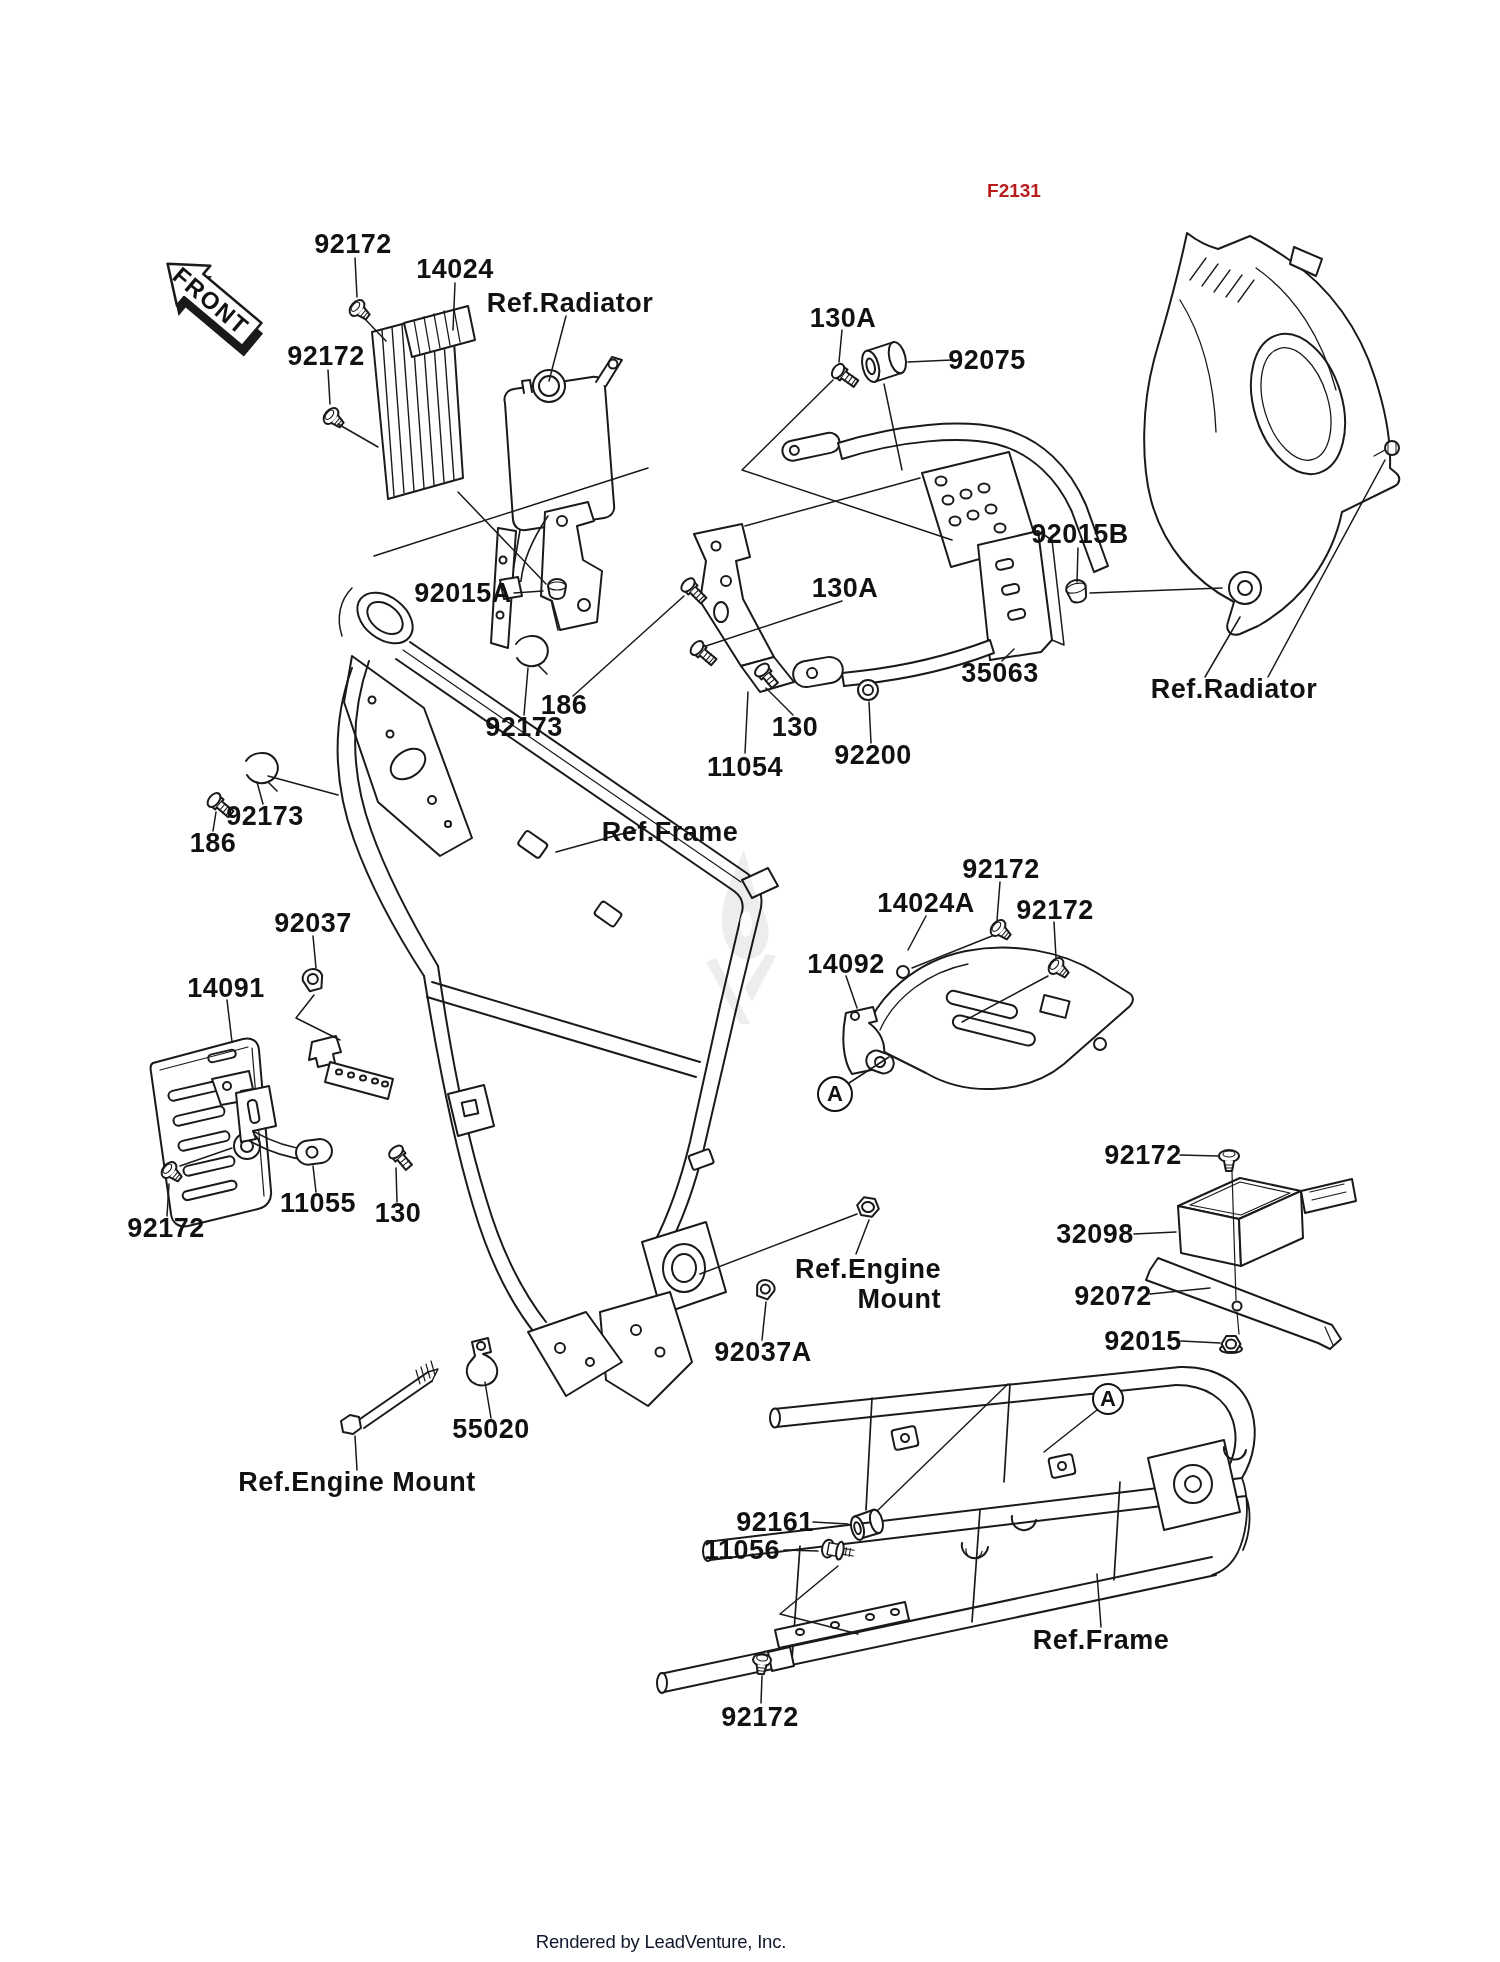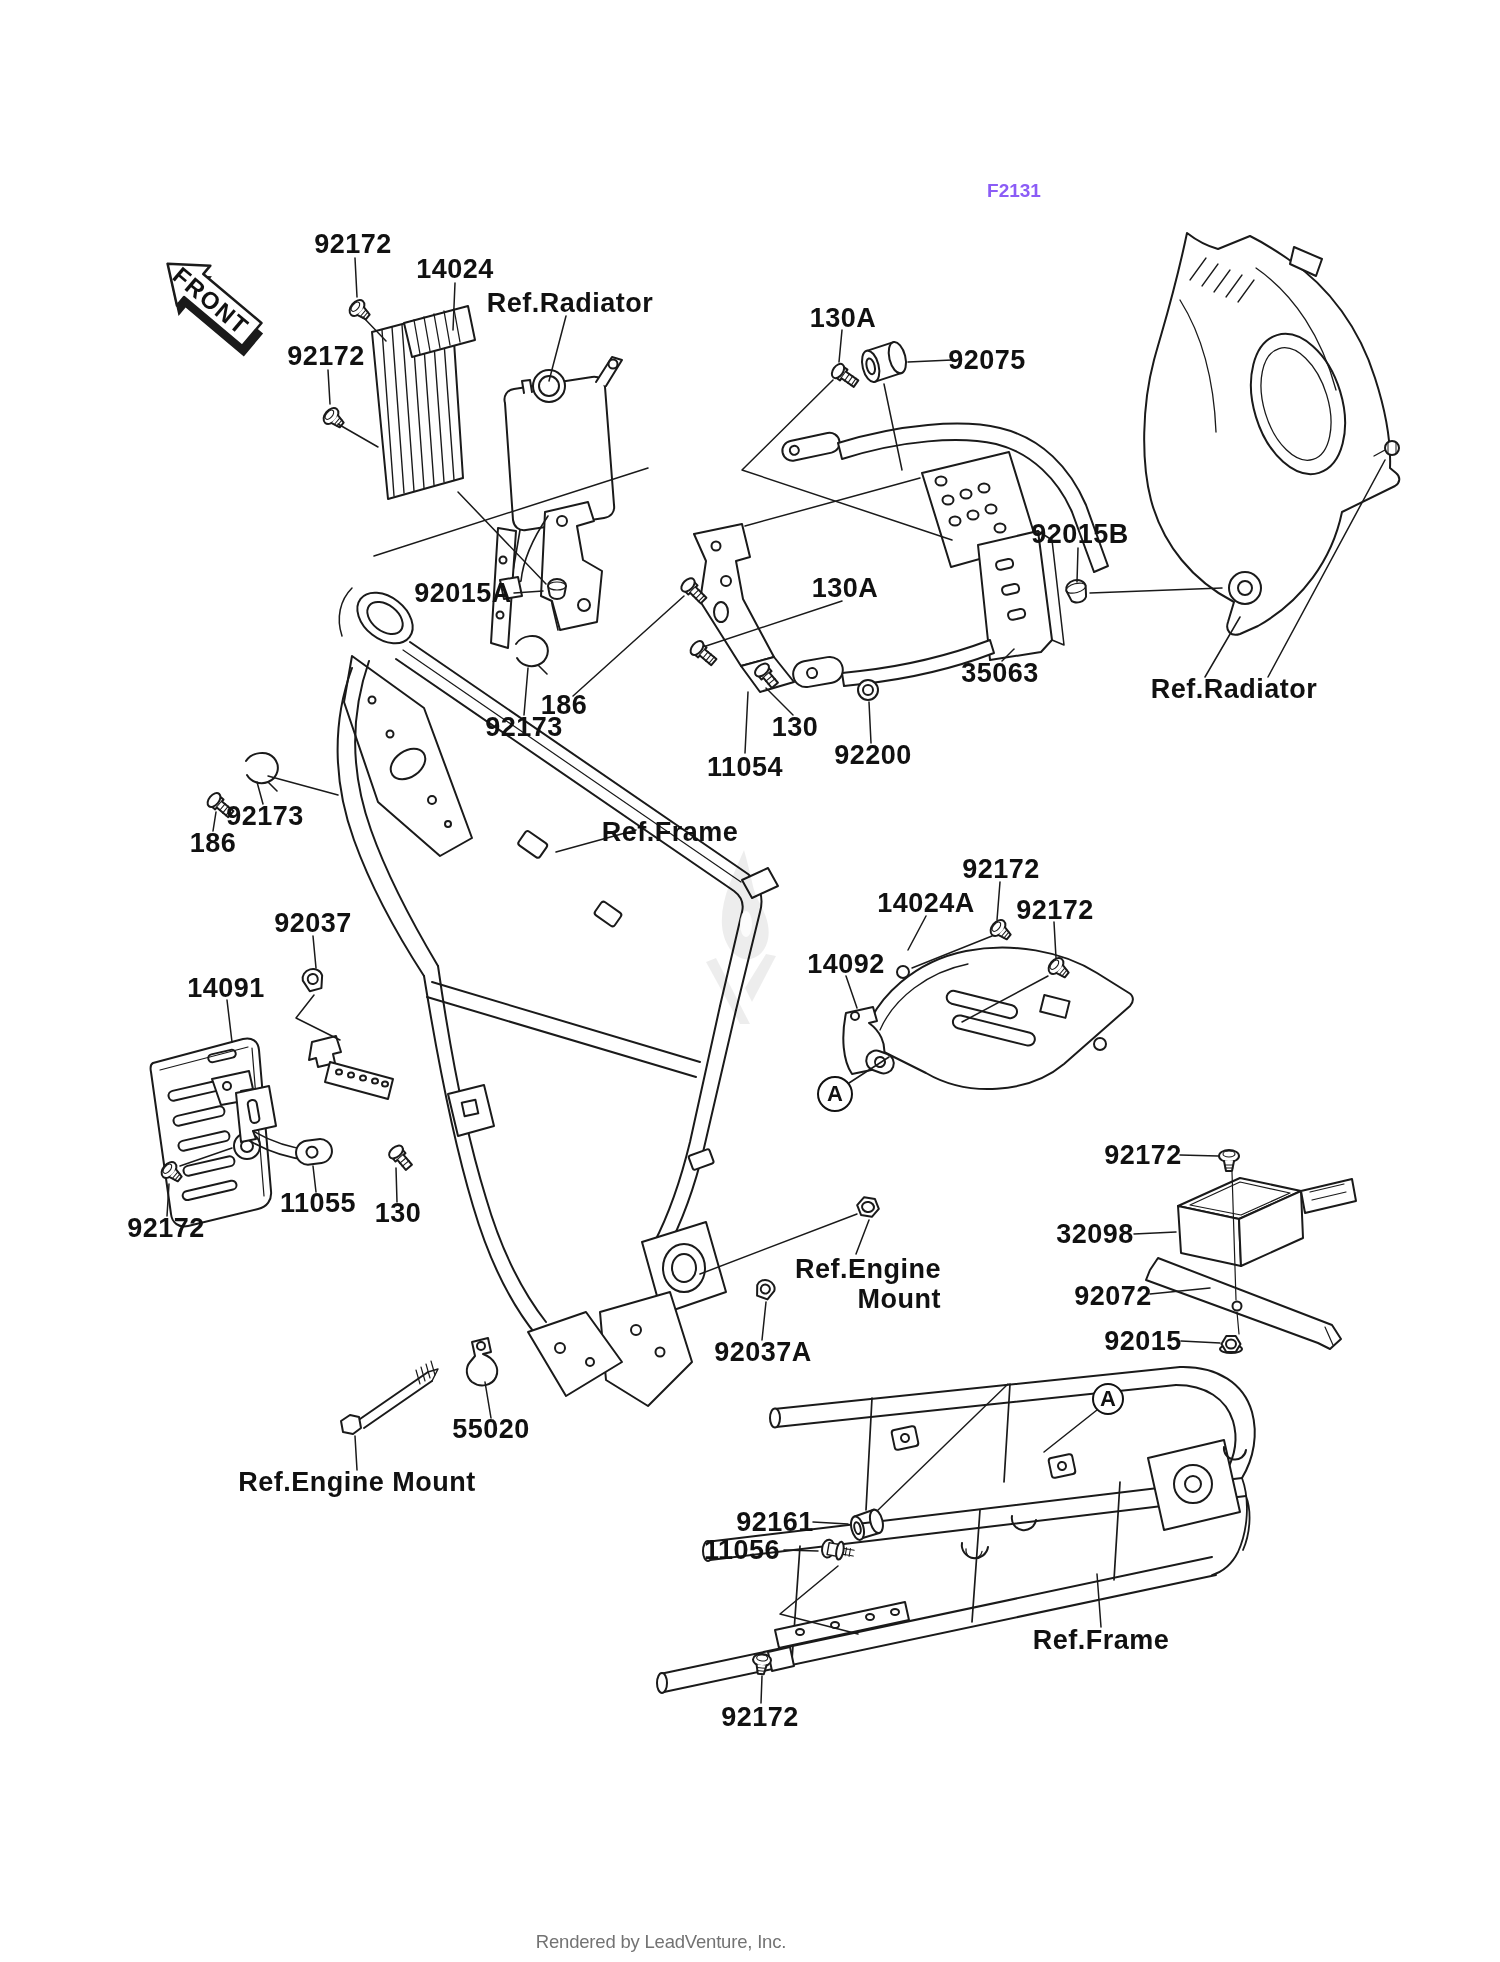--- a/index.html
+++ b/index.html
@@ -5,24 +5,24 @@
   html,body{margin:0;padding:0;background:#fff;}
   .stage{position:relative;width:1500px;height:1962px;background:#fff;overflow:hidden;
          font-family:"Liberation Sans", sans-serif;}
   .stage svg{position:absolute;left:0;top:0;}
   .part-label{position:absolute;transform:translate(-50%,-50%);font-weight:700;font-size:27px;
               color:#111;letter-spacing:.5px;white-space:pre-line;line-height:1.12;z-index:3;text-align:center;}
   .part-label.align-right{text-align:right;}
   .callout-a{position:absolute;transform:translate(-50%,-50%);border:2.6px solid #111;border-radius:50%;
              background:#fff;display:flex;align-items:center;justify-content:center;font-weight:700;
              font-size:22px;color:#111;box-sizing:border-box;z-index:3;}
-  .fiche-code{position:absolute;transform:translate(-50%,-50%);font-weight:700;font-size:19px;color:#8b5cf6;z-index:3;}
+  .fiche-code{position:absolute;transform:translate(-50%,-50%);font-weight:700;font-size:19px;color:#b91c1c;z-index:3;}
   .watermark-text{position:absolute;left:488px;top:1076px;font-weight:700;font-size:45px;
                   letter-spacing:19px;color:rgba(0,0,0,0.07);z-index:2;}
-  .footer-credit{position:absolute;transform:translate(-50%,-50%);font-size:18.5px;color:#737373;
+  .footer-credit{position:absolute;transform:translate(-50%,-50%);font-size:18.5px;color:#0f172a;
                  letter-spacing:-0.2px;z-index:3;}
 </style>
 </head>
 <body>
 
 <div class="stage">
 
 <svg width="1500" height="1962" viewBox="0 0 1500 1962" fill="none" stroke="#1a1a1a" stroke-width="2" stroke-linecap="round" stroke-linejoin="round">
 
   <g transform="translate(212,301) rotate(40)">

